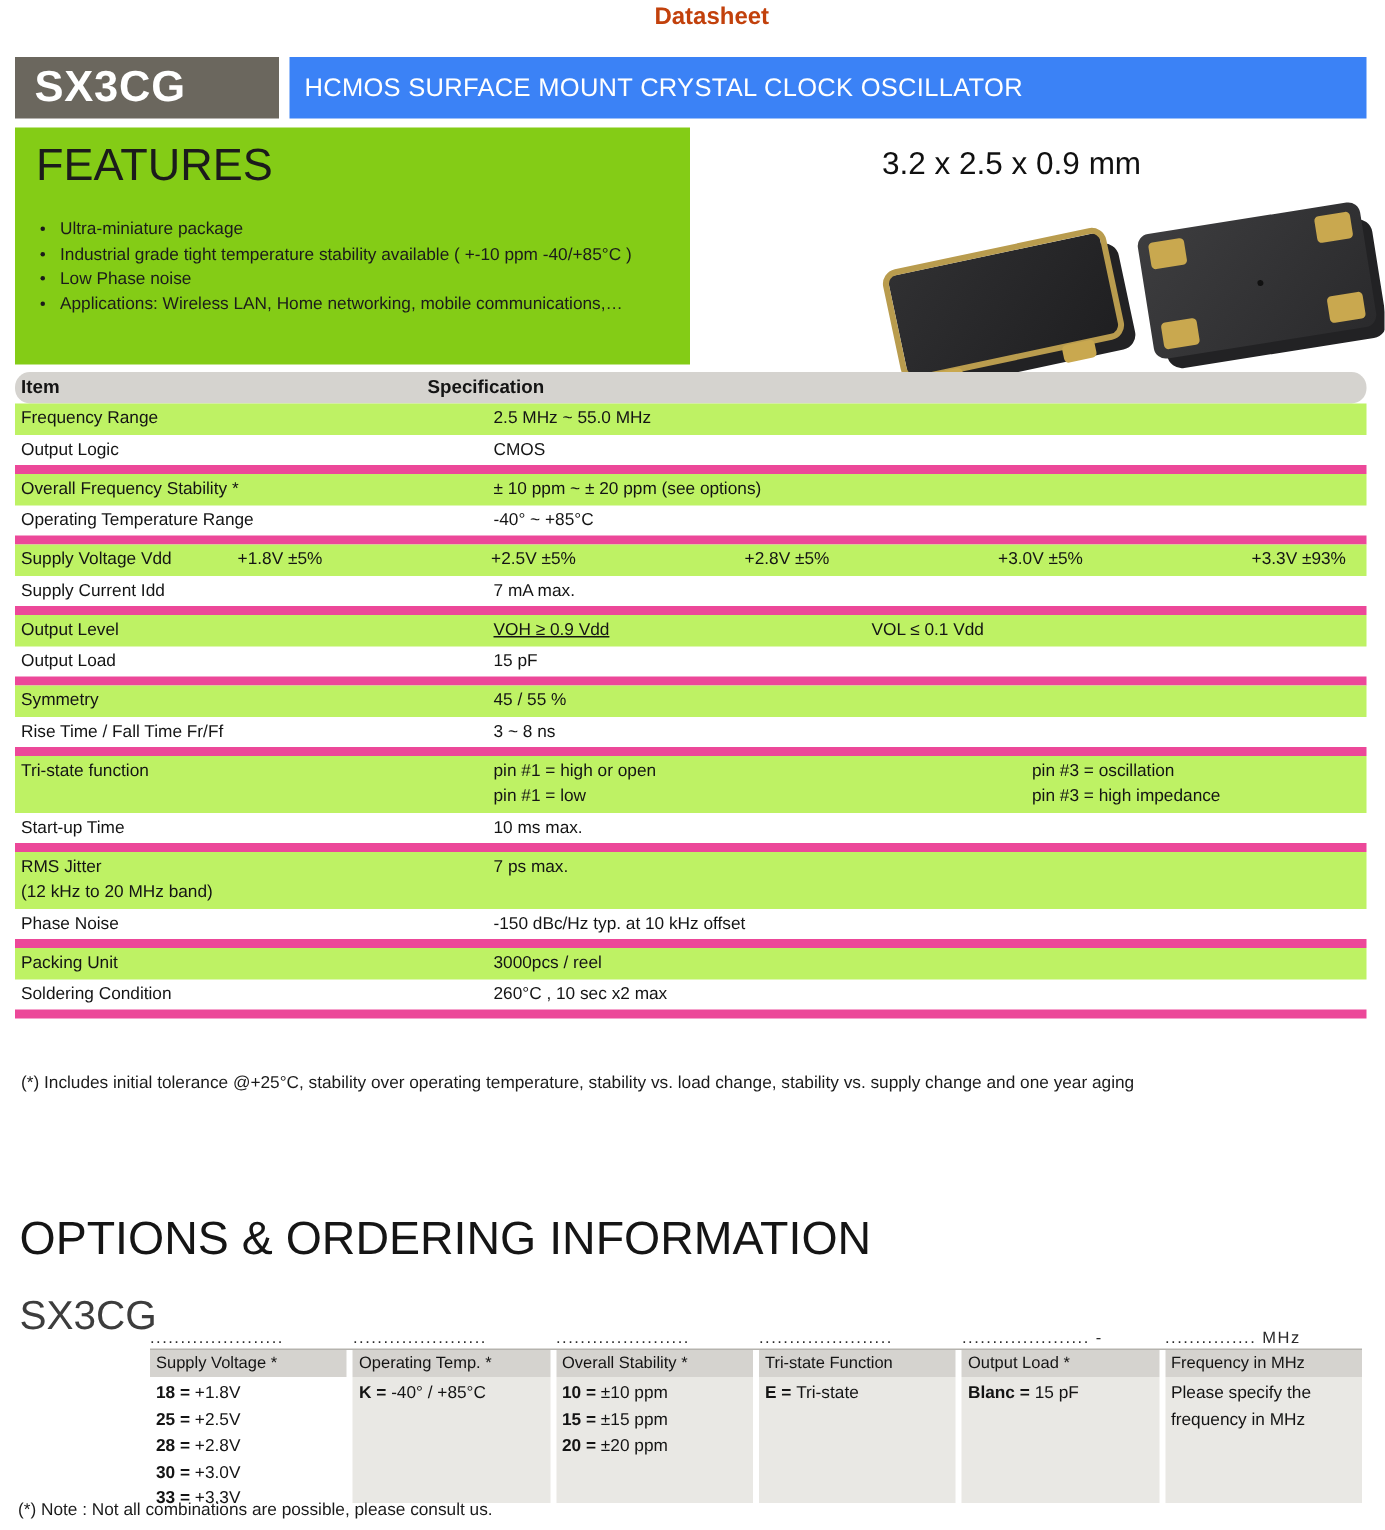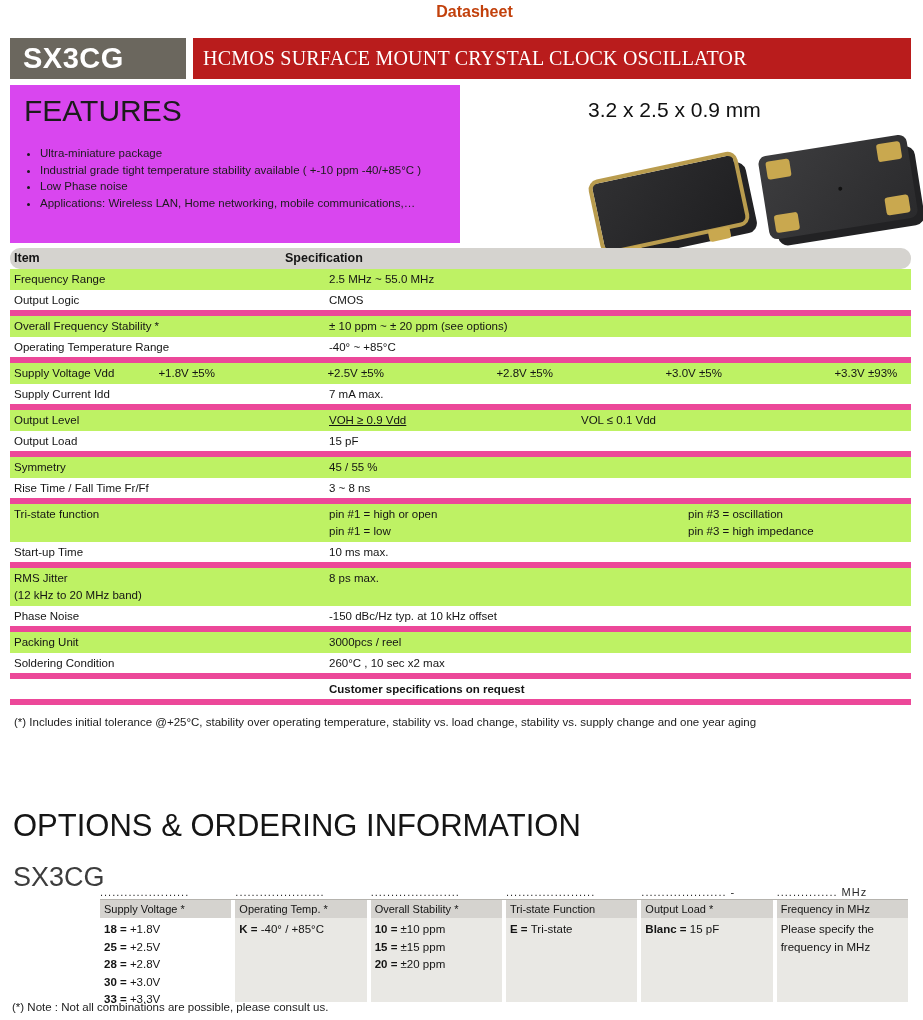--- a/index.html
+++ b/index.html
@@ -17,29 +17,29 @@
   .header-band {
     position:absolute; top:38px; left:10px; width:901px; height:41px;
     display:flex; gap:7px;
   }
   .part-box {
     width:176px; background:#6b675e; color:#fff;
     display:flex; align-items:center; padding-left:13px;
     font-size:29px; font-weight:bold; letter-spacing:0.5px;
   }
   .title-box {
-    flex:1; background:#b91c1c; color:#fff;
+    flex:1; background:#3b82f6; color:#fff;
     display:flex; align-items:center; padding-left:10px;
-    font-size:20px; letter-spacing:0.2px; white-space:nowrap;font-family:Liberation Serif, serif;
+    font-size:17px; letter-spacing:0.2px; white-space:nowrap;
   }
 
   
   .features-box {
     position:absolute; top:85px; left:10px; width:450px; height:158px;
-    background:#d946ef;
+    background:#84cc16;
   }
   .features-heading { font-size:30px; padding:9px 0 0 14px; color:#1b1b1b; }
   .features-list {
     margin:17px 0 0 16px; padding-left:14px;
     font-size:11.5px; line-height:16.5px; color:#1b1b1b;
   }
   .features-list li { list-style:disc; }
   .dimensions-label {
     position:absolute; top:98px; left:588px; font-size:21px; color:#101010;
   }
@@ -258,21 +258,21 @@
         <div class="spec">
           <div class="line cols-1 single-line"><span class="seg">10 ms max.</span></div>
         </div>
       </div>
       <div class="spec-row shaded multi">
         <div class="item">
           <div class="line">RMS Jitter</div>
           <div class="line">(12 kHz to 20 MHz band)</div>
         </div>
         <div class="spec">
-          <div class="line cols-1 single-line"><span class="seg">8 ps max.</span></div>
+          <div class="line cols-1 single-line"><span class="seg">7 ps max.</span></div>
         </div>
       </div>
       <div class="spec-row">
         <div class="item">
           <div class="line">Phase Noise</div>
         </div>
         <div class="spec">
           <div class="line cols-1 single-line"><span class="seg">-150 dBc/Hz typ. at 10 kHz offset</span></div>
         </div>
       </div>
@@ -283,28 +283,20 @@
         <div class="spec">
           <div class="line cols-1 single-line"><span class="seg">3000pcs / reel</span></div>
         </div>
       </div>
       <div class="spec-row">
         <div class="item">
           <div class="line">Soldering Condition</div>
         </div>
         <div class="spec">
           <div class="line cols-1 single-line"><span class="seg">260°C , 10 sec x2 max</span></div>
-        </div>
-      </div>
-      <div class="spec-row">
-        <div class="item">
-          <div class="line"></div>
-        </div>
-        <div class="spec bold">
-          <div class="line cols-1 single-line"><span class="seg">Customer specifications on request</span></div>
         </div>
       </div>
     </div>
 </div>
 
 <div class="spec-footnote">(*) Includes initial tolerance @+25°C, stability over operating temperature, stability vs. load change, stability vs. supply change and one year aging</div>
 
 <div class="ordering-heading">OPTIONS &amp; ORDERING INFORMATION</div>
 <div class="ordering-part">SX3CG</div>
 

